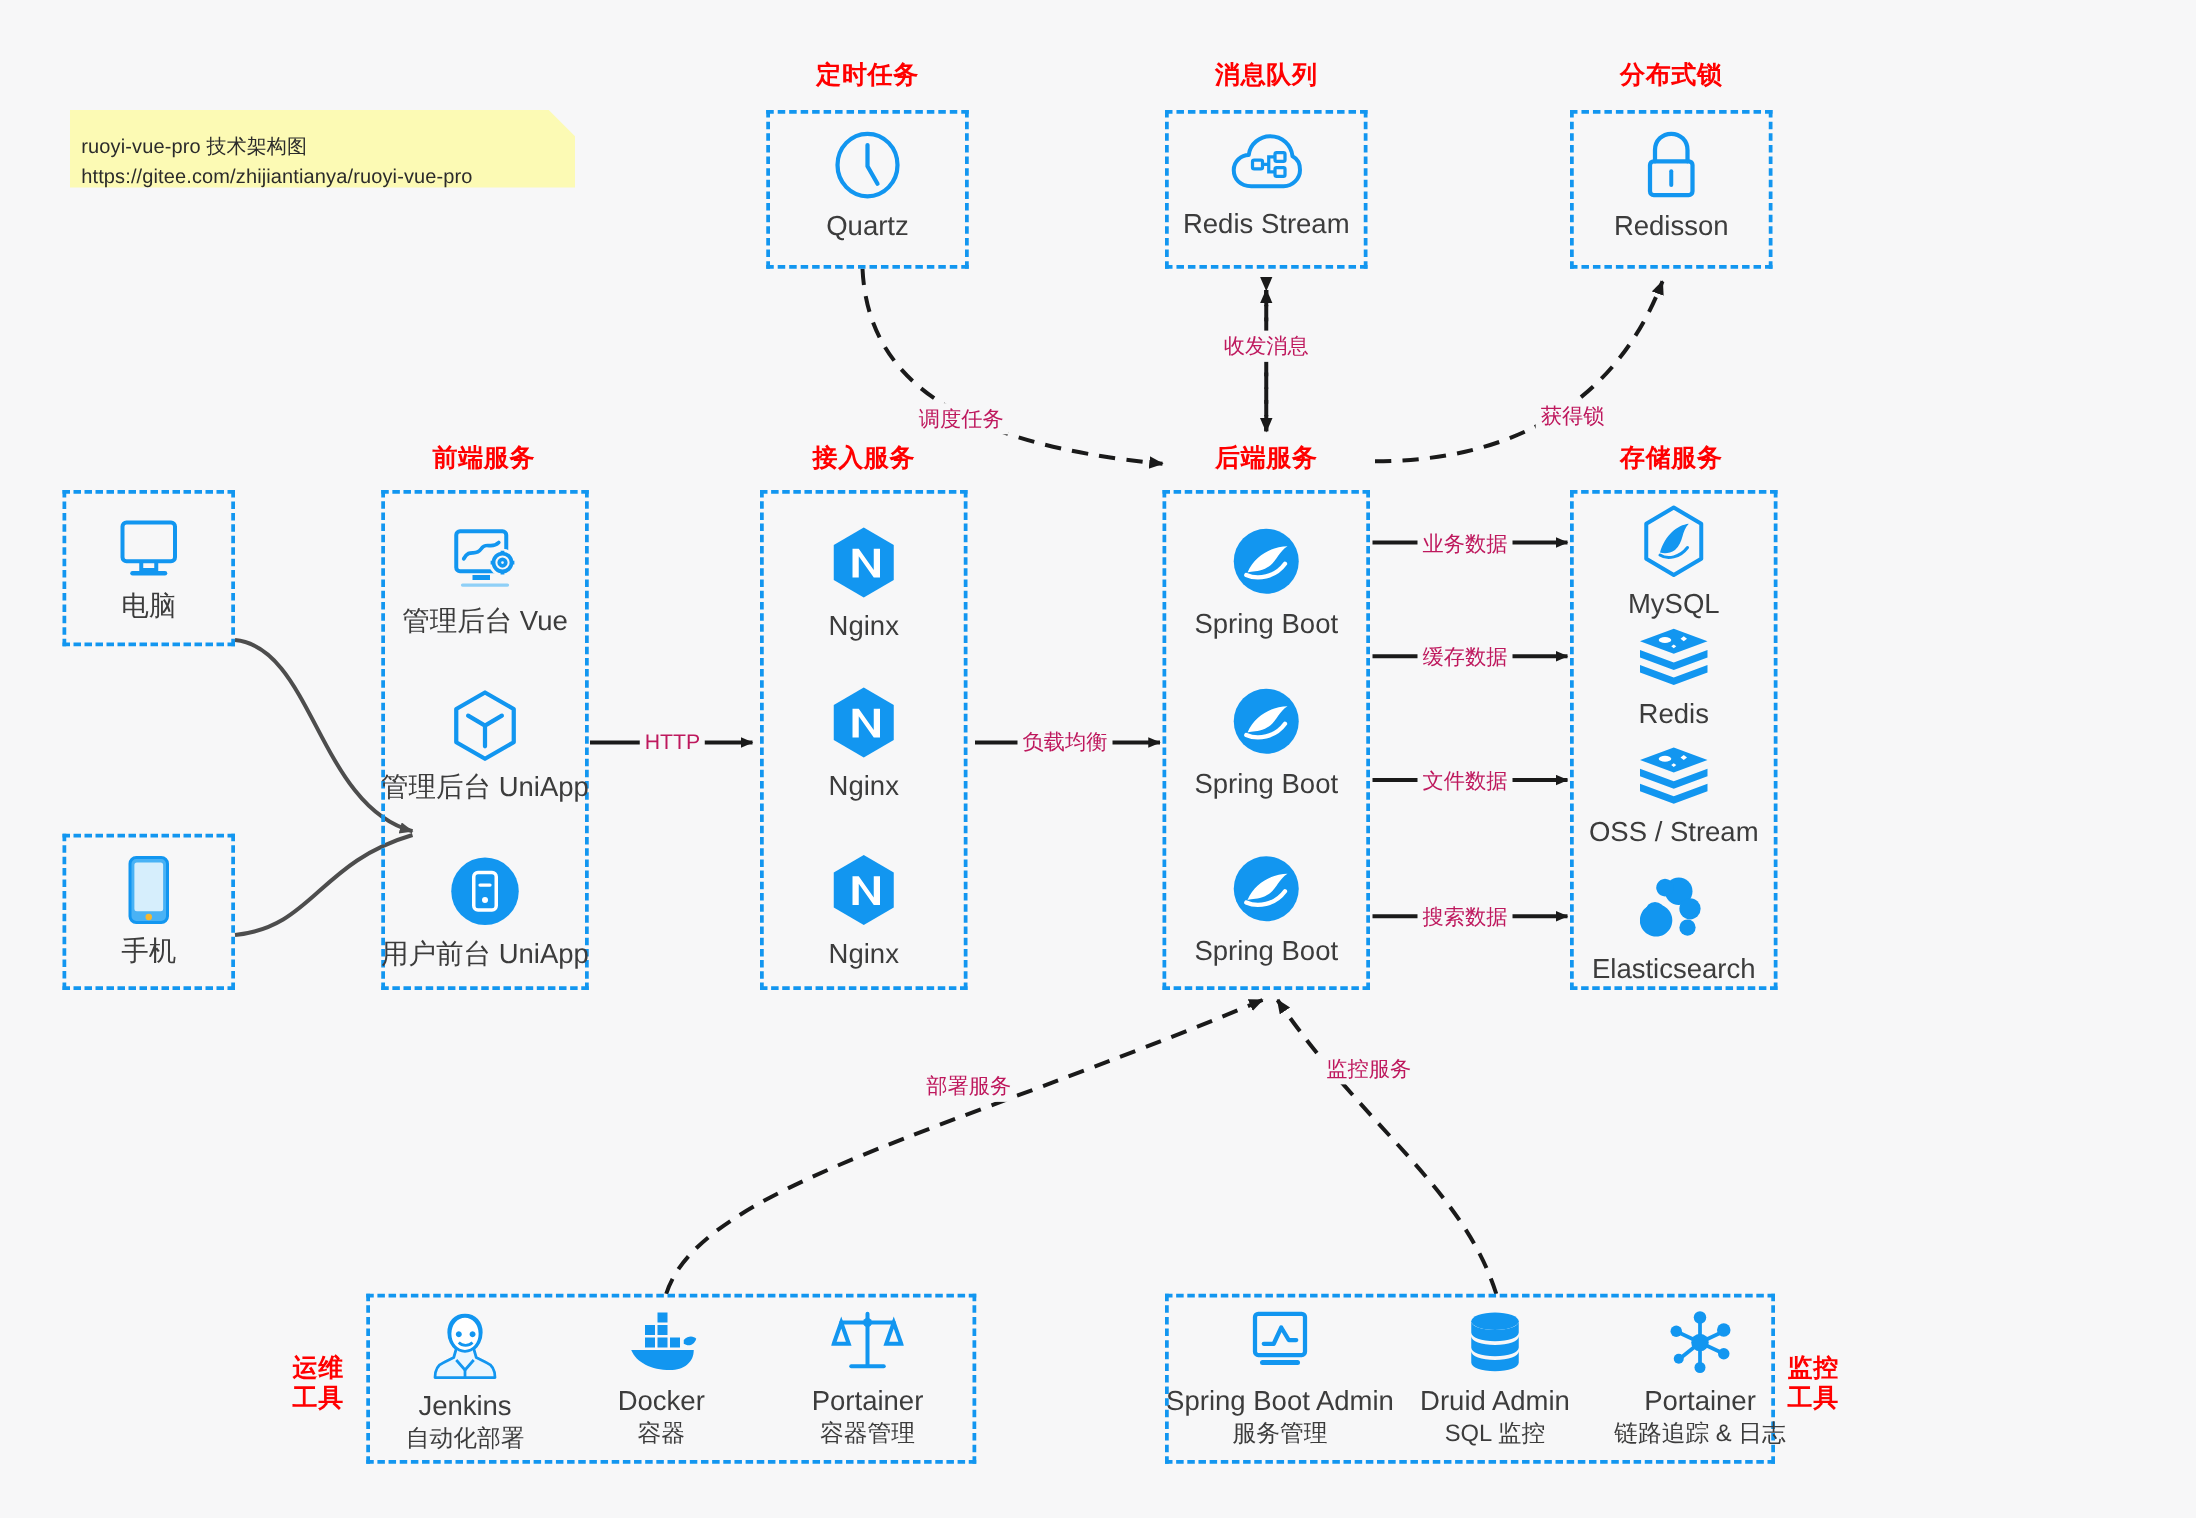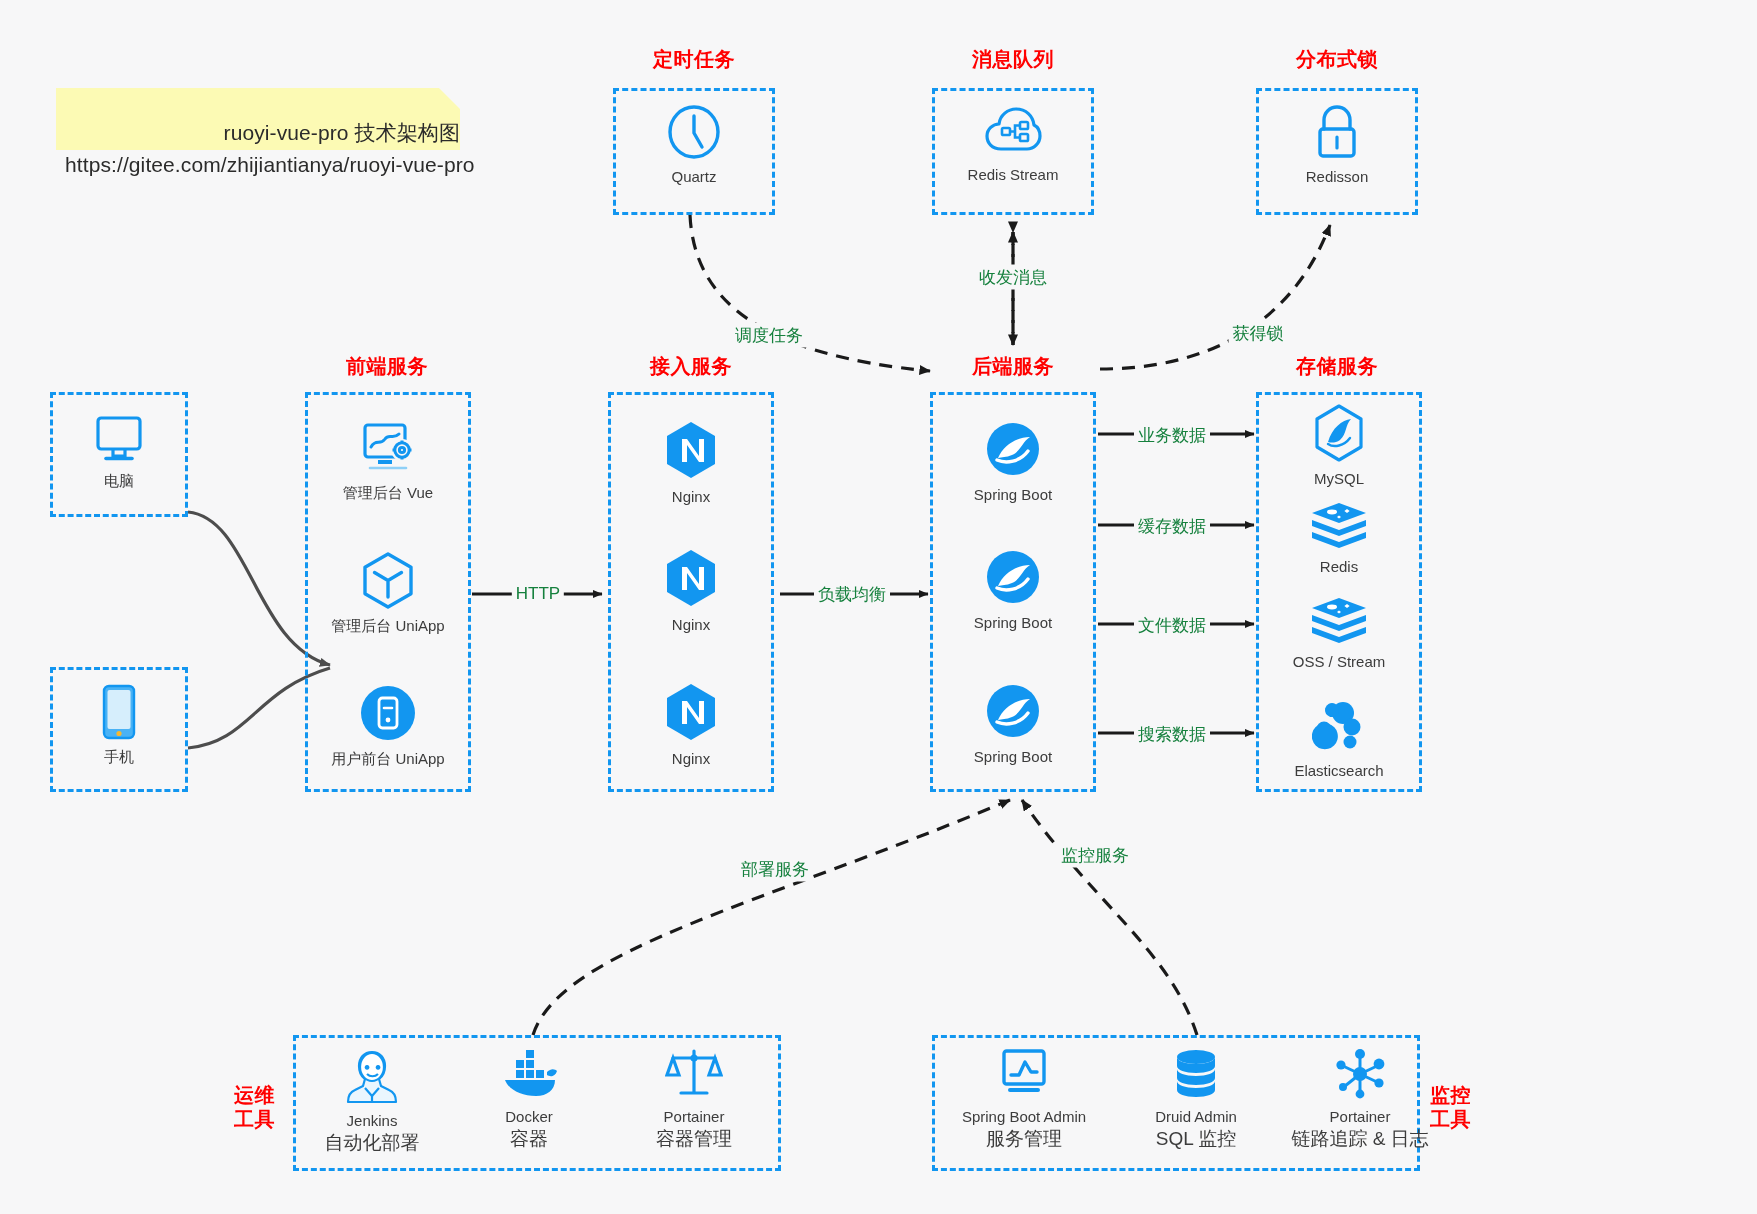--- a/index.html
+++ b/index.html
@@ -59,60 +59,59 @@
     align-items: center;
     justify-content: flex-start;
     z-index: 3;
   }
   .cell .ico {
     display: block;
     line-height: 0;
   }
   .cell .lbl {
     margin-top: 7px;
-    font-size: 15px;
+    font-size: 22px;
     color: #3c3c3c;
     white-space: nowrap;
     text-align: center;
     line-height: 1.3;
   }
   .cell .lbl2 {
     font-size: 19px;
     color: #3c3c3c;
     white-space: nowrap;
     text-align: center;
     line-height: 1.3;
   }
 
   
   .edge-label {
     position: absolute;
     background: #f7f7f8;
-    color: #15803d;
+    color: #be185d;
     font-size: 17px;
     padding: 1px 4px;
     white-space: nowrap;
     transform: translate(-50%, -50%);
     z-index: 4;
   }
 
   
   #note {
     position: absolute;
     left: 56px; top: 88px;
     width: 404px; height: 62px;
     background: #fcfab4;
     z-index: 5;
-    font-size: 21px;
+    font-size: 16px;
     color: #2b2b2b;
-    padding: 29px 0 0 9px;
+    padding: 18px 0 0 9px;
     box-sizing: border-box;
     line-height: 1.5;
     letter-spacing: 0.1px;
-    text-align: right;
   }
   #note .fold {
     position: absolute;
     right: 0; top: 0;
     width: 0; height: 0;
     border-top: 21px solid #f7f7f8;
     border-left: 21px solid transparent;
   }
   #note .nline { white-space: nowrap; }
 </style>

